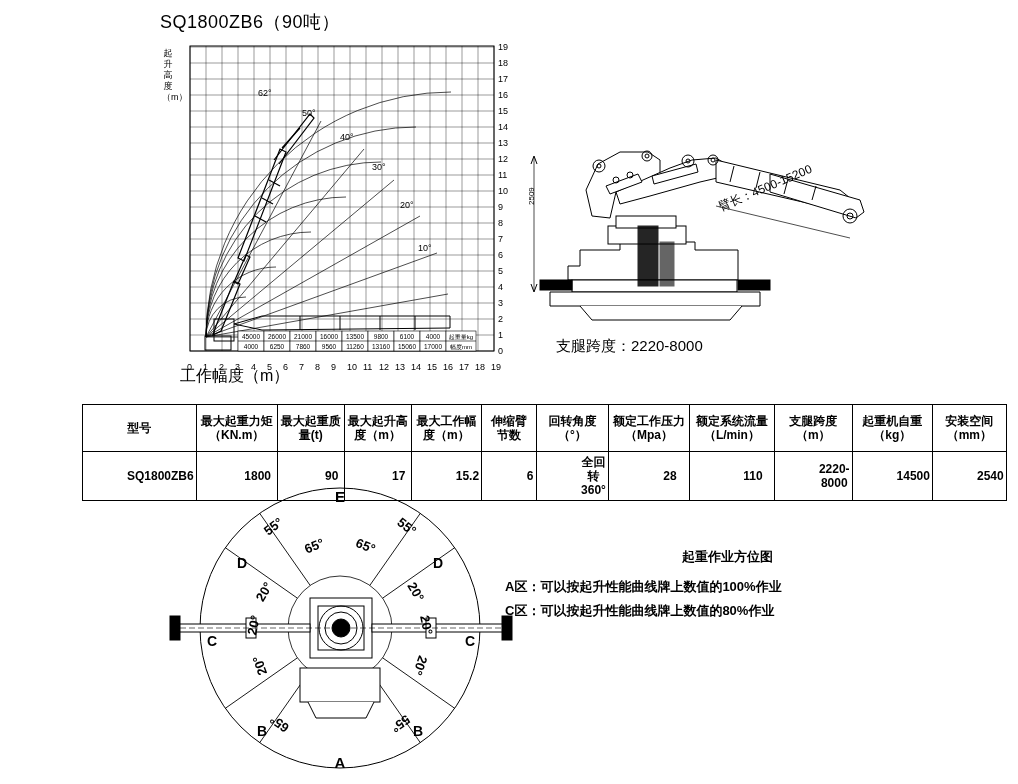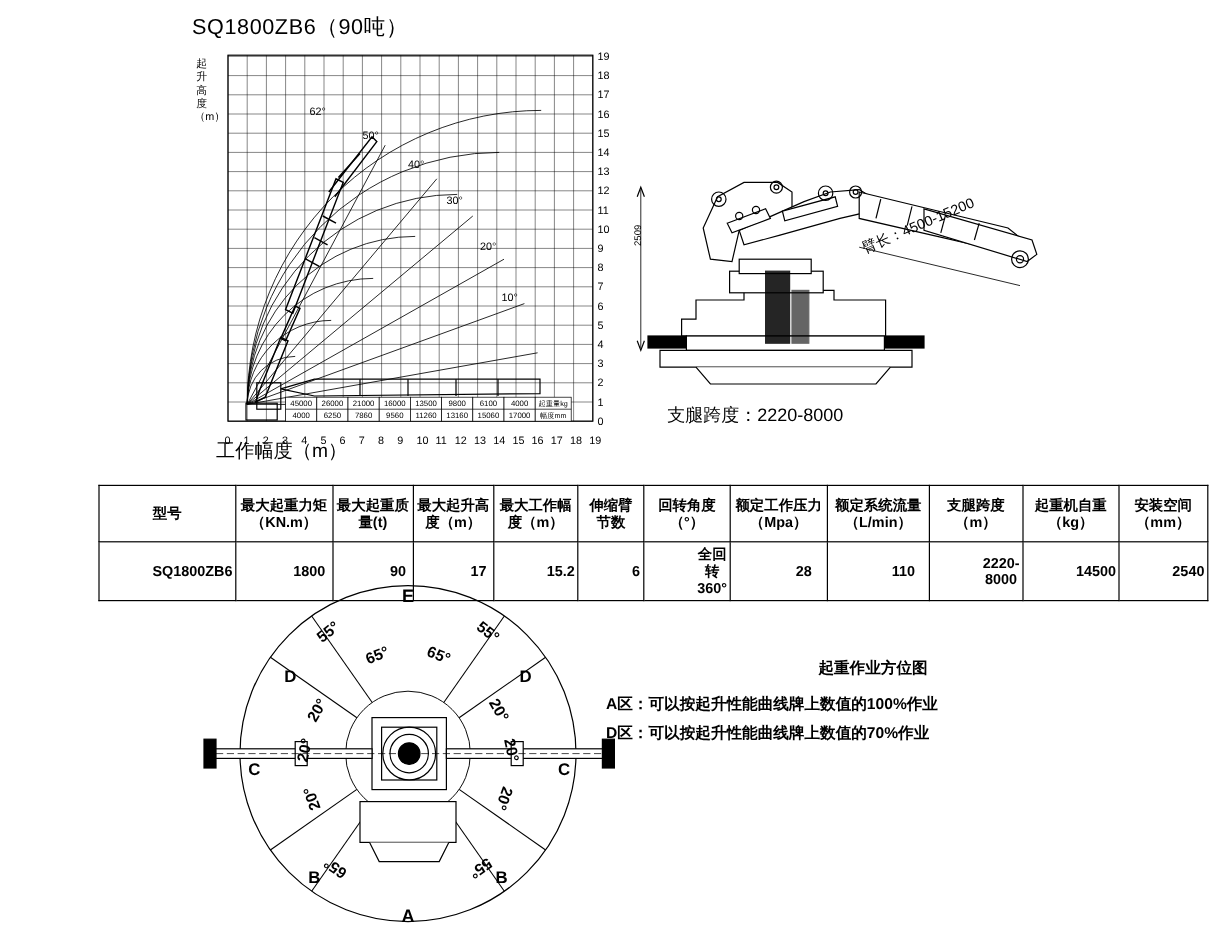--- a/index.html
+++ b/index.html
@@ -447,14 +447,14 @@
         <text x="266" y="186" font-size="13" font-weight="bold" text-anchor="middle" transform="rotate(110 266 186)">20°</text>
         <text x="132" y="242" font-size="13" font-weight="bold" text-anchor="middle" transform="rotate(-145 132 242)">65°</text>
         <text x="248" y="242" font-size="13" font-weight="bold" text-anchor="middle" transform="rotate(145 248 242)">55°</text>
       </g>
   </svg>
 </div>
 
 <div class="abs" id="legend">
   <div class="lg-title">起重作业方位图</div>
   <div>A区：可以按起升性能曲线牌上数值的100%作业</div>
-  <div>D区：可以按起升性能曲线牌上数值的70%作业</div>
+  <div>C区：可以按起升性能曲线牌上数值的80%作业</div>
 </div>
 
 </body></html>

